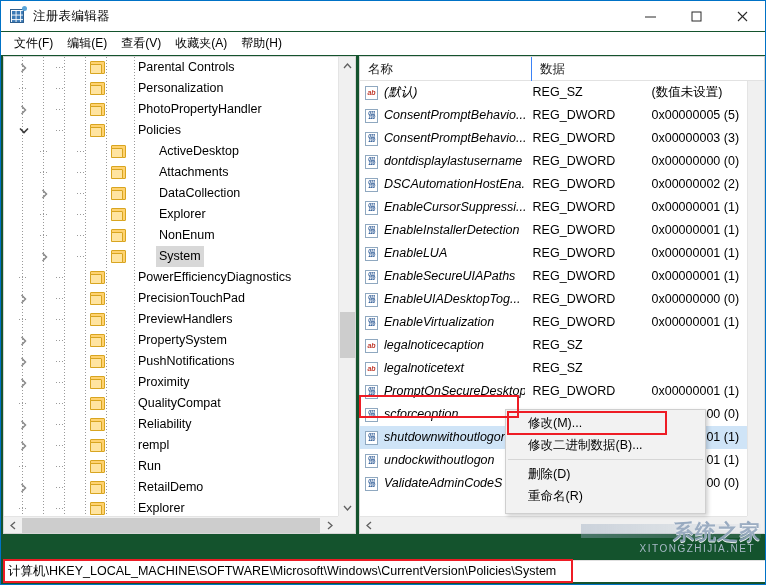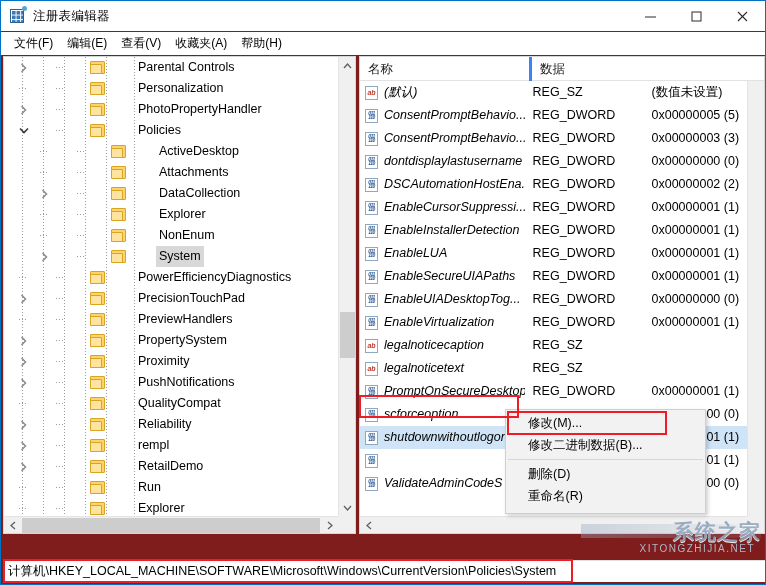--- a/index.html
+++ b/index.html
@@ -6,21 +6,21 @@
   html, body {
     margin: 0; padding: 0;
     width: 766px; height: 585px;
     overflow: hidden;
     background: #ffffff;
     font-family: "Liberation Sans", "DejaVu Sans", sans-serif;
   }
   #app {
     position: relative;
     width: 766px; height: 585px;
-    background: #7f1d1d;
+    background: #14532d;
     border: 1px solid #0072c6;
     overflow: hidden;
   }
 
   
   .titlebar {
     position: absolute; left: 0; top: 0; width: 764px; height: 30px;
     background: #ffffff;
     display: flex; align-items: center;
   }
@@ -150,21 +150,21 @@
     position: absolute; left: 358px; top: 55px; width: 406px; height: 478px;
     background: #ffffff; border: 1px solid #d6d6d6; overflow: hidden;
   }
   .lheader {
     position: absolute; left: 0; top: 0; width: 406px; height: 24px;
     background: #ffffff; border-bottom: 1px solid #e2e2e2;
     display: flex; align-items: center;
   }
   .lhcell {
     font-size: 12.5px; color: #1a1a1a; padding-left: 8px; height: 24px;
-    line-height: 24px; border-right: 3px solid #3b82f6; overflow: hidden;
+    line-height: 24px; border-right: 1px solid #3b82f6; overflow: hidden;
   }
   .lhcell.c1 { width: 172px; }
   .lhcell.c2 { width: 124px; }
   .lhcell.c3 { width: 110px; border-right: none; }
 
   .lbody { position: absolute; left: 0; top: 24px; width: 389px; height: 436px; overflow: hidden; }
   .lrow {
     position: relative; height: 23px; display: flex; align-items: center;
     font-size: 12.5px; color: #000; white-space: nowrap;
   }
@@ -494,41 +494,41 @@
               <span class="chev">
                 <svg width="7" height="10" viewBox="0 0 7 10">
                   <polyline points="1.5,1 5.5,5 1.5,9" fill="none" stroke="#8a8a8a" stroke-width="1.5"></polyline>
                 </svg>
               </span>
               <span class="hconn"></span>
               <span class="folder">
                 <span class="back"></span>
                 <span class="front"></span>
               </span>
+              <span class="tlabel">PushNotifications</span>
+            </div>
+          </div>
+          <div class="trow">
+            <div class="twrap" style="margin-left: 12px;">
+              <span class="chev">
+                <svg width="7" height="10" viewBox="0 0 7 10">
+                  <polyline points="1.5,1 5.5,5 1.5,9" fill="none" stroke="#8a8a8a" stroke-width="1.5"></polyline>
+                </svg>
+              </span>
+              <span class="hconn"></span>
+              <span class="folder">
+                <span class="back"></span>
+                <span class="front"></span>
+              </span>
               <span class="tlabel">Proximity</span>
             </div>
           </div>
           <div class="trow">
             <div class="twrap" style="margin-left: 12px;">
               <span class="chev">
-                <svg width="7" height="10" viewBox="0 0 7 10">
-                  <polyline points="1.5,1 5.5,5 1.5,9" fill="none" stroke="#8a8a8a" stroke-width="1.5"></polyline>
-                </svg>
-              </span>
-              <span class="hconn"></span>
-              <span class="folder">
-                <span class="back"></span>
-                <span class="front"></span>
-              </span>
-              <span class="tlabel">PushNotifications</span>
-            </div>
-          </div>
-          <div class="trow">
-            <div class="twrap" style="margin-left: 12px;">
-              <span class="chev">
                 <span style="display:block;width:9px;height:1px;background-image:linear-gradient(to right,#9a9a9a 50%,rgba(255,255,255,0) 0%);background-size:3px 1px;background-repeat:repeat-x;margin-top:0;"></span>
               </span>
               <span class="hconn"></span>
               <span class="folder">
                 <span class="back"></span>
                 <span class="front"></span>
               </span>
               <span class="tlabel">QualityCompat</span>
             </div>
           </div>
@@ -558,43 +558,43 @@
               <span class="folder">
                 <span class="back"></span>
                 <span class="front"></span>
               </span>
               <span class="tlabel">rempl</span>
             </div>
           </div>
           <div class="trow">
             <div class="twrap" style="margin-left: 12px;">
               <span class="chev">
+                <span style="display:block;width:9px;height:1px;background-image:linear-gradient(to right,#9a9a9a 50%,rgba(255,255,255,0) 0%);background-size:3px 1px;background-repeat:repeat-x;margin-top:0;"></span>
+              </span>
+              <span class="hconn"></span>
+              <span class="folder">
+                <span class="back"></span>
+                <span class="front"></span>
+              </span>
+              <span class="tlabel">Run</span>
+            </div>
+          </div>
+          <div class="trow">
+            <div class="twrap" style="margin-left: 12px;">
+              <span class="chev">
                 <svg width="7" height="10" viewBox="0 0 7 10">
                   <polyline points="1.5,1 5.5,5 1.5,9" fill="none" stroke="#8a8a8a" stroke-width="1.5"></polyline>
                 </svg>
               </span>
               <span class="hconn"></span>
               <span class="folder">
                 <span class="back"></span>
                 <span class="front"></span>
               </span>
               <span class="tlabel">RetailDemo</span>
-            </div>
-          </div>
-          <div class="trow">
-            <div class="twrap" style="margin-left: 12px;">
-              <span class="chev">
-                <span style="display:block;width:9px;height:1px;background-image:linear-gradient(to right,#9a9a9a 50%,rgba(255,255,255,0) 0%);background-size:3px 1px;background-repeat:repeat-x;margin-top:0;"></span>
-              </span>
-              <span class="hconn"></span>
-              <span class="folder">
-                <span class="back"></span>
-                <span class="front"></span>
-              </span>
-              <span class="tlabel">Run</span>
             </div>
           </div>
           <div class="trow">
             <div class="twrap" style="margin-left: 12px;">
               <span class="chev">
                 <span style="display:block;width:9px;height:1px;background-image:linear-gradient(to right,#9a9a9a 50%,rgba(255,255,255,0) 0%);background-size:3px 1px;background-repeat:repeat-x;margin-top:0;"></span>
               </span>
               <span class="hconn"></span>
               <span class="folder">
                 <span class="back"></span>
@@ -817,20 +817,21 @@
           </div>
           <div class="lcell type">REG_DWORD</div>
           <div class="lcell data">0x00000001 (1)</div>
         </div>
         <div class="lrow">
           <div class="lcell name">
             <span class="vicon dw">
               <span class="pg"></span>
               <span class="txt" style="font-size:5px;line-height:4.5px;top:2px;">011<br>110</span>
             </span>
+            <span>undockwithoutlogon</span>
           </div>
           <div class="lcell type">REG_DWORD</div>
           <div class="lcell data">0x00000001 (1)</div>
         </div>
         <div class="lrow">
           <div class="lcell name">
             <span class="vicon dw">
               <span class="pg"></span>
               <span class="txt" style="font-size:5px;line-height:4.5px;top:2px;">011<br>110</span>
             </span>

